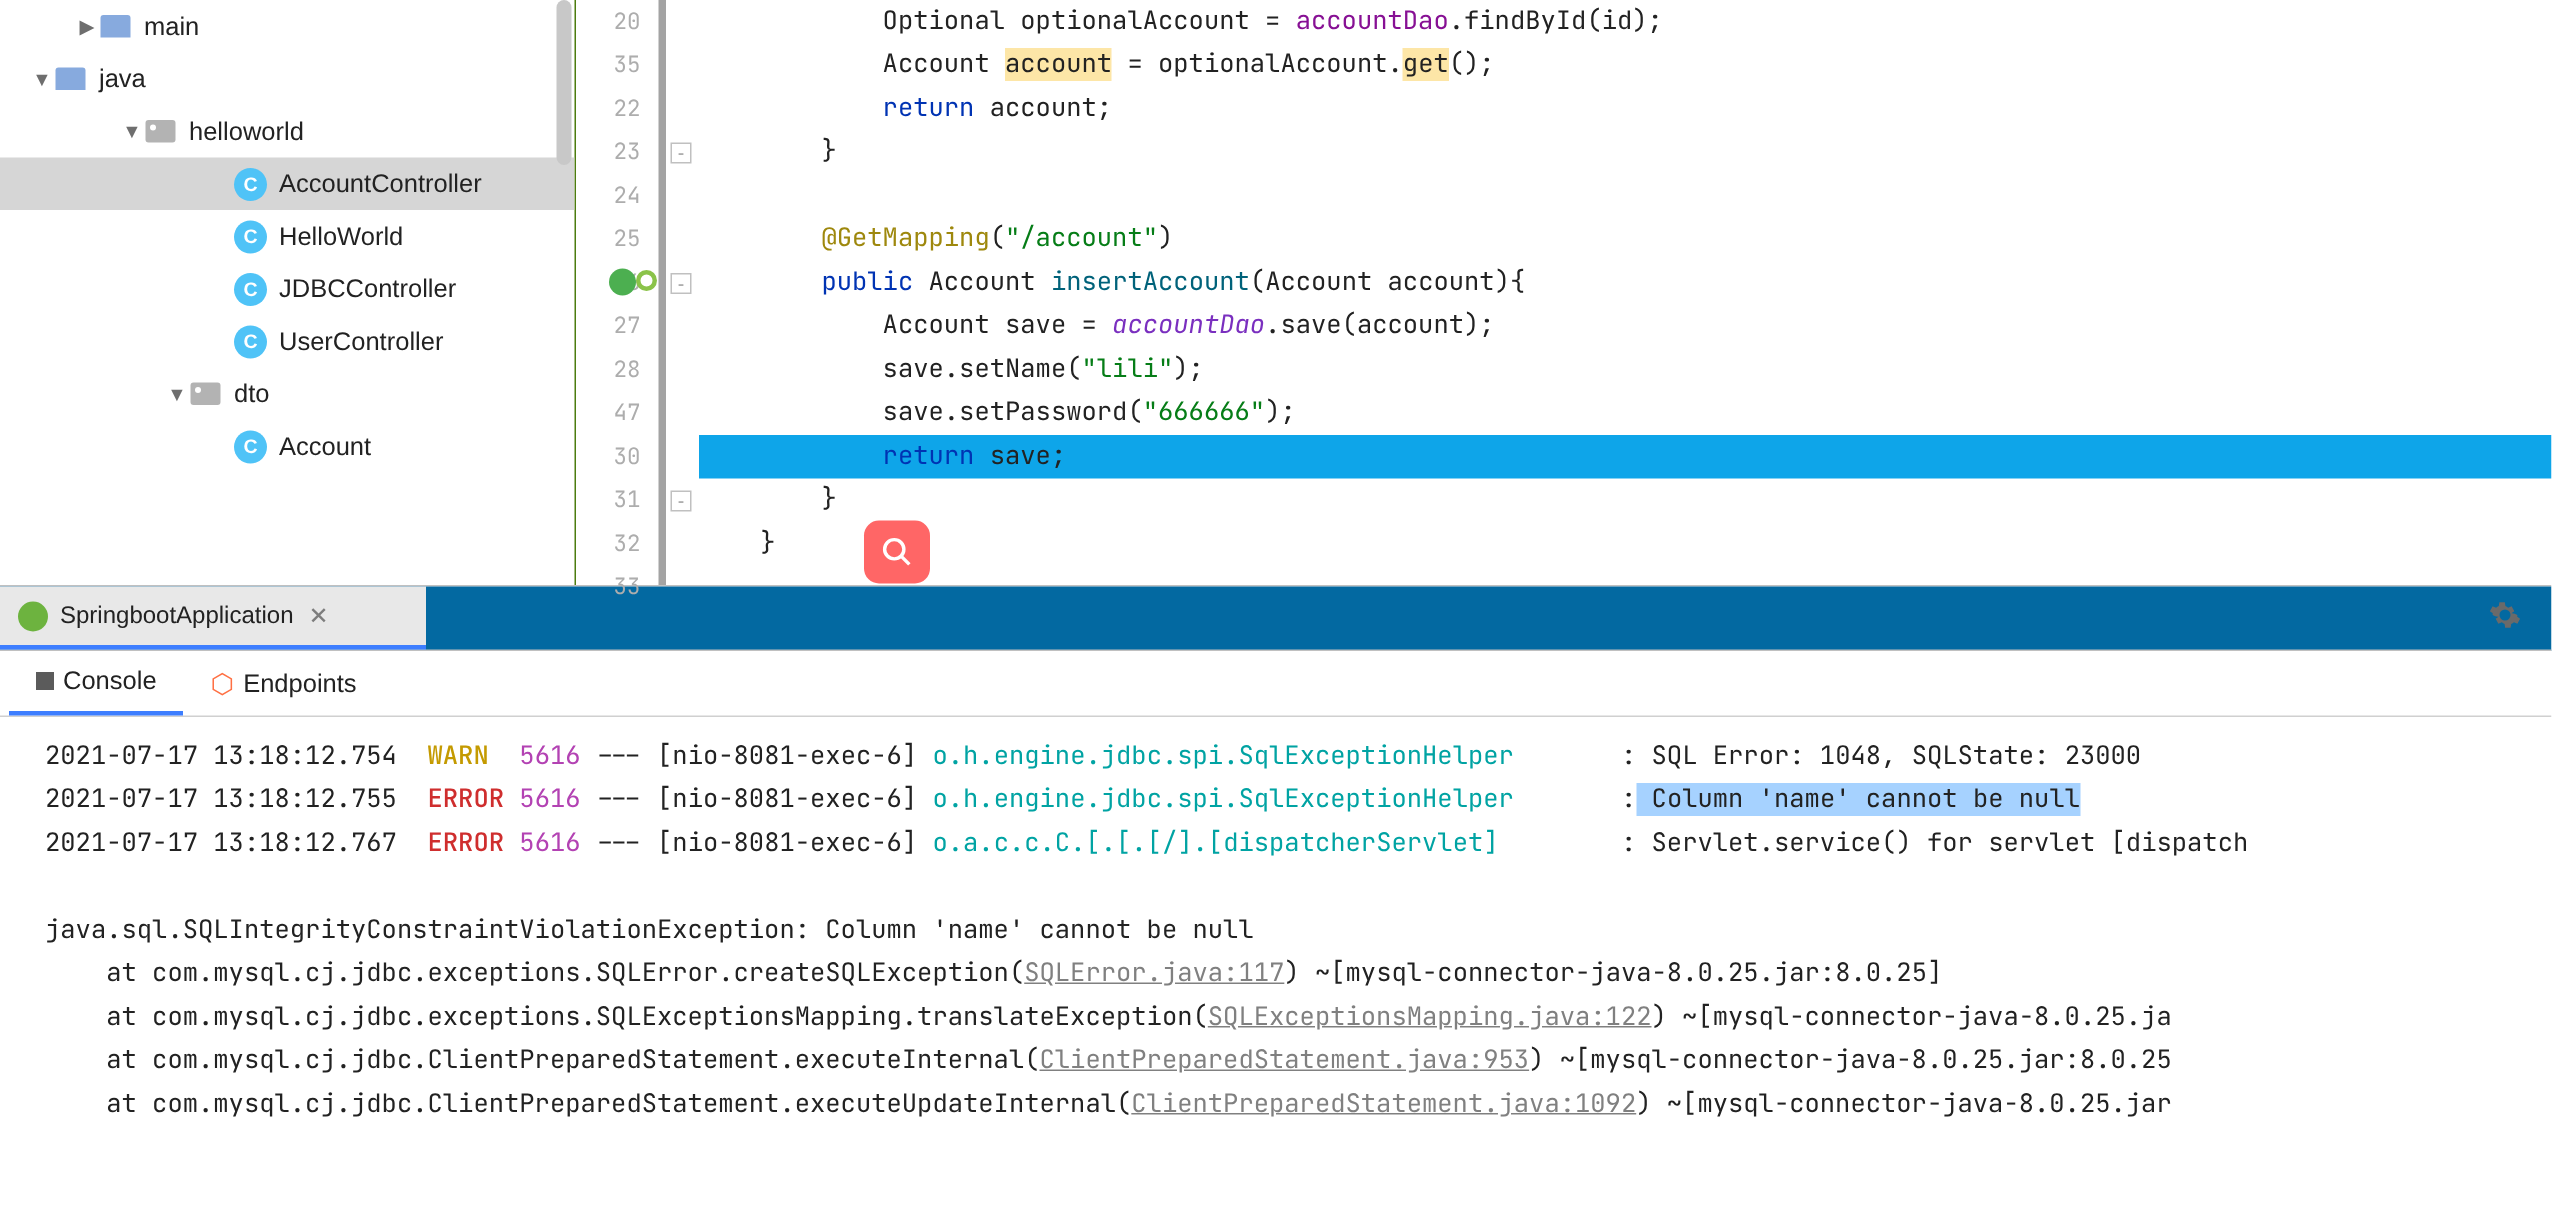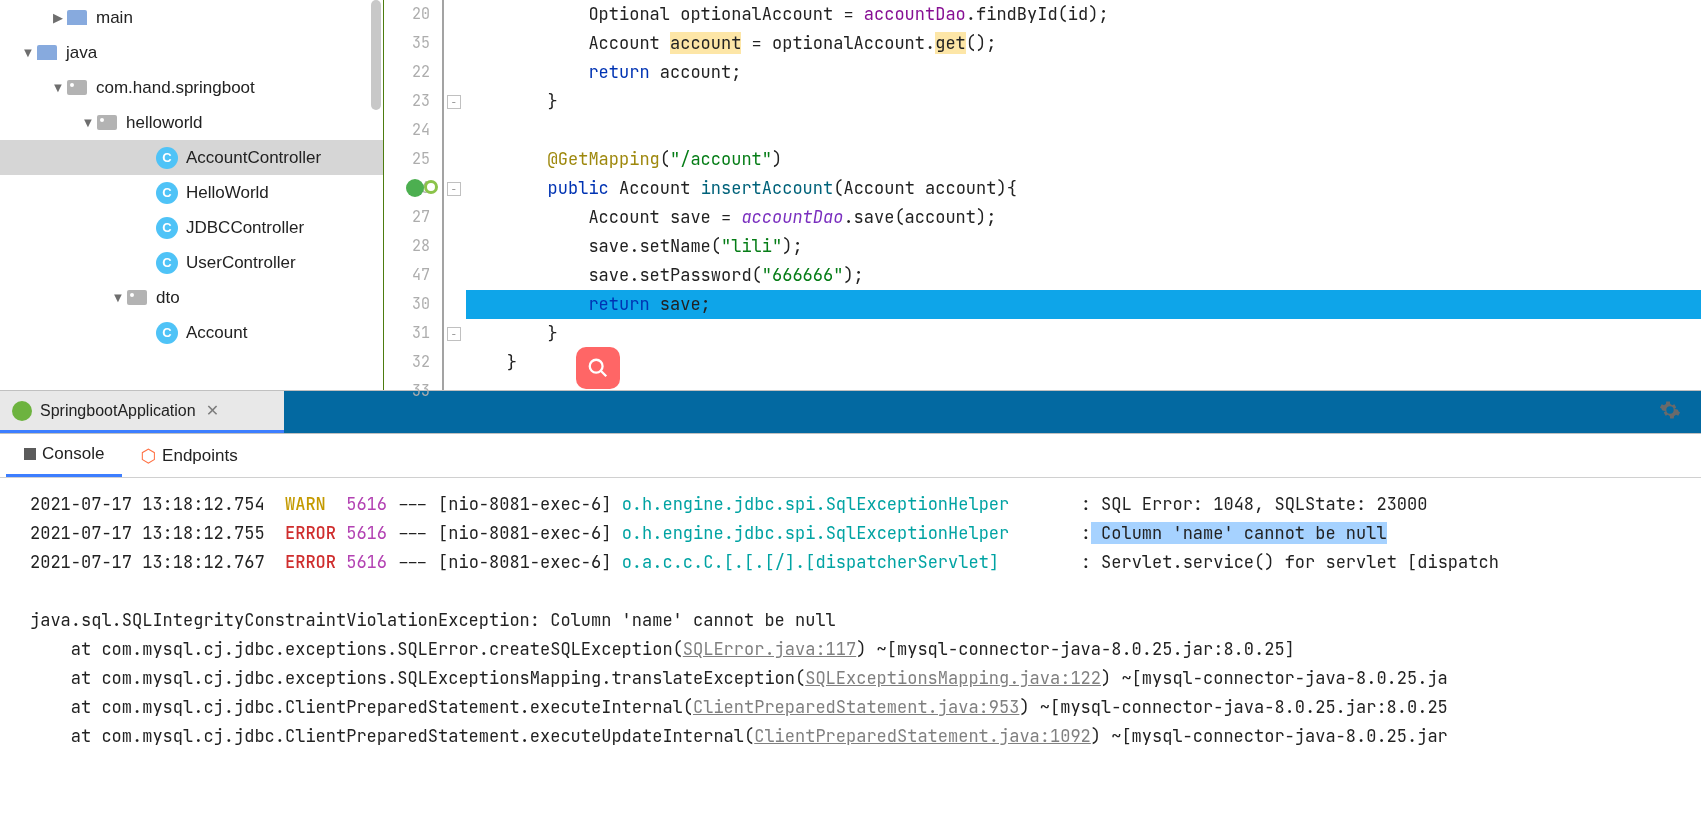--- a/index.html
+++ b/index.html
@@ -17,21 +17,21 @@
 .blank { width:16px; display:inline-block; }
 .ico { width:22px; height:22px; margin-right:8px; display:inline-flex; align-items:center; justify-content:center; }
 .folder { background:#87aade; width:20px; height:15px; border-radius:2px 2px 0 0; }
 .pkg { background:#b3b3b3; width:20px; height:15px; border-radius:2px; position:relative; }
 .pkg::after{content:"";position:absolute;left:3px;top:3px;width:4px;height:4px;background:#fff;border-radius:50%;}
 .cls { width:22px; height:22px; border-radius:50%; background:#4fc3f7; color:#fff; font-weight:bold; font-size:13px; display:flex; align-items:center; justify-content:center; }
 .scrollbar { position:absolute; right:2px; top:0; width:10px; height:110px; background:#c8c8c8; border-radius:5px; }
 
 
 .editor { flex:1; display:flex; position:relative; }
-.gutter { width:60px; background:#fff; border-right:2px solid #a3a3a3; text-align:right; padding-right:12px; color:#adadad; }
+.gutter { width:60px; background:#fff; border-right:5px solid #a3a3a3; text-align:right; padding-right:12px; color:#adadad; }
 .gutter .ln { height:29px; line-height:29px; font-size:15px; }
 .fold { width:22px; position:relative; }
 .fold-mark { position:absolute; left:3px; width:14px; height:14px; border:1px solid #c0c0c0; display:flex; align-items:center; justify-content:center; font-size:10px; color:#888; background:#fff;}
 .runmark { position:absolute; left:-38px; width:18px; height:18px; border-radius:50%; background:#4caf50;}
 .runmark2 { position:absolute; left:-20px; width:14px; height:14px; border-radius:50%; border:3px solid #8bc34a; background:#fff;}
 .code { flex:1; position:relative; }
 .codeline { height:29px; line-height:29px; font-size:17px; white-space:pre; }
 .codeline.hl { background:#0ea5e9; }
 .kw { color:#0033b3; }
 .ann { color:#9e880d; }
@@ -77,27 +77,20 @@
           </span>
           <span>main</span>
         </div>
         <div class="tree-row" style="padding-left: 20px;">
           <span class="arrow down"></span>
           <span class="ico">
             <span class="folder"></span>
           </span>
           <span>java</span>
         </div>
-        <div class="tree-row" style="padding-left: 50px;">
-          <span class="arrow down"></span>
-          <span class="ico">
-            <span class="pkg"></span>
-          </span>
-          <span>com.hand.springboot</span>
-        </div>
         <div class="tree-row" style="padding-left: 80px;">
           <span class="arrow down"></span>
           <span class="ico">
             <span class="pkg"></span>
           </span>
           <span>helloworld</span>
         </div>
         <div class="tree-row sel" style="padding-left: 140px;">
           <span class="blank"></span>
           <span class="ico cls">C</span>

